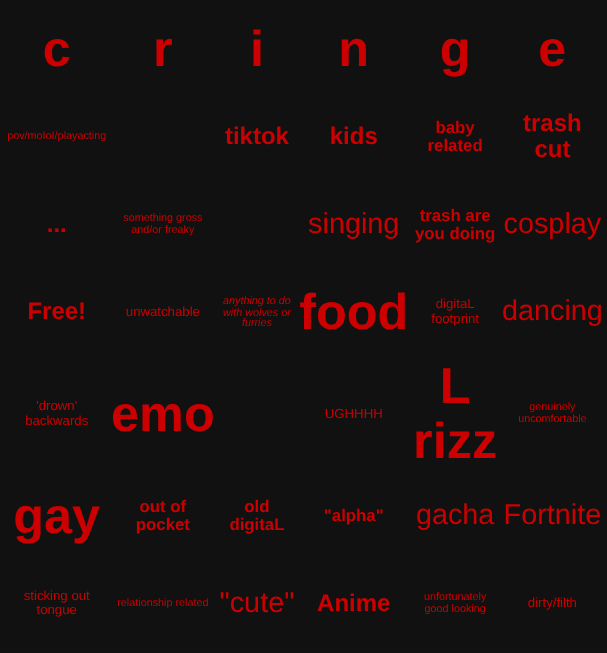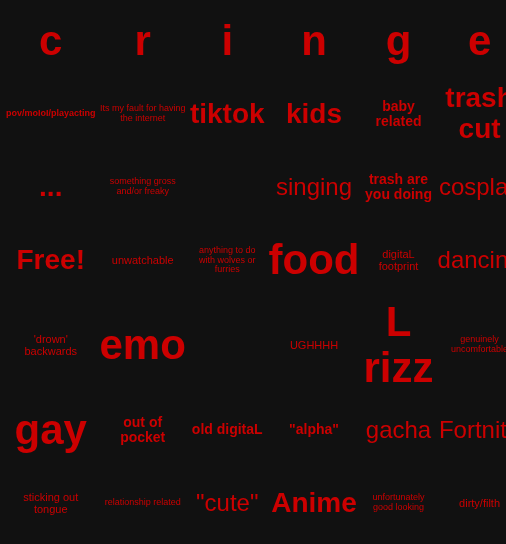--- a/index.html
+++ b/index.html
@@ -22,50 +22,49 @@
     .cell {
       display: flex;
       align-items: center;
       justify-content: center;
       text-align: center;
       padding: 2px;
       color: #cc0000;
       line-height: 1.1;
     }
     .size-xl { font-size: 42px; font-weight: bold; }
-    .size-lg { font-size: 28px; font-weight: bold; }
+    .size-lg { font-size: 20px; font-weight: bold; }
     .size-md { font-size: 24px; font-weight: normal; }
     .size-sm { font-size: 14px; font-weight: bold; }
     .size-xs { font-size: 11px; }
     .size-xxs { font-size: 9px; }
   </style>
 </head>
 <body>
 
 <div class="grid" style="grid-template-columns: repeat(6, 1fr); grid-template-rows: repeat(7, 1fr);">
 <div class="cell size-xl" style="grid-area: 1 / 1;">c</div>
     <div class="cell size-xl" style="grid-area: 1 / 2;">r</div>
     <div class="cell size-xl" style="grid-area: 1 / 3;">i</div>
     <div class="cell size-xl" style="grid-area: 1 / 4;">n</div>
     <div class="cell size-xl" style="grid-area: 1 / 5;">g</div>
     <div class="cell size-xl" style="grid-area: 1 / 6;">e</div>
-    <div class="cell size-xxs" style="grid-area: 2 / 1; font-weight: bold;">pov/moIoI/playacting</div>
-    <div class="cell size-xxs" style="grid-area: 2 / 2;">Its my fault for having the internet</div>
+    <div class="cell size-xxs" style="grid-area: 2 / 1;">pov/moIoI/playacting</div>
     <div class="cell size-lg" style="grid-area: 2 / 3;">tiktok</div>
     <div class="cell size-lg" style="grid-area: 2 / 4;">kids</div>
     <div class="cell size-sm" style="grid-area: 2 / 5;">baby related</div>
     <div class="cell size-lg" style="grid-area: 2 / 6;">trash cut</div>
     <div class="cell size-lg" style="grid-area: 3 / 1;">...</div>
     <div class="cell size-xxs" style="grid-area: 3 / 2;">something gross and/or freaky</div>
     <div class="cell size-md" style="grid-area: 3 / 4;">singing</div>
     <div class="cell size-sm" style="grid-area: 3 / 5;">trash are you doing</div>
     <div class="cell size-md" style="grid-area: 3 / 6;">cosplay</div>
     <div class="cell size-lg" style="grid-area: 4 / 1;">Free!</div>
     <div class="cell size-xs" style="grid-area: 4 / 2;">unwatchable</div>
-    <div class="cell size-xxs" style="grid-area: 4 / 3;">anything to do with wolves or furries</div>
+    <div class="cell size-xxs" style="grid-area: 4 / 3; font-style: italic;">anything to do with wolves or furries</div>
     <div class="cell size-xl" style="grid-area: 4 / 4;">food</div>
     <div class="cell size-xs" style="grid-area: 4 / 5;">digitaL footprint</div>
     <div class="cell size-md" style="grid-area: 4 / 6;">dancing</div>
     <div class="cell size-xs" style="grid-area: 5 / 1;">'drown' backwards</div>
     <div class="cell size-xl" style="grid-area: 5 / 2; text-align: right;">emo</div>
     <div class="cell size-xs" style="grid-area: 5 / 4;">UGHHHH</div>
     <div class="cell size-xl" style="grid-area: 5 / 5;">L rizz</div>
     <div class="cell size-xxs" style="grid-area: 5 / 6;">genuinely uncomfortable</div>
     <div class="cell size-xl" style="grid-area: 6 / 1;">gay</div>
     <div class="cell size-sm" style="grid-area: 6 / 2;">out of pocket</div>

